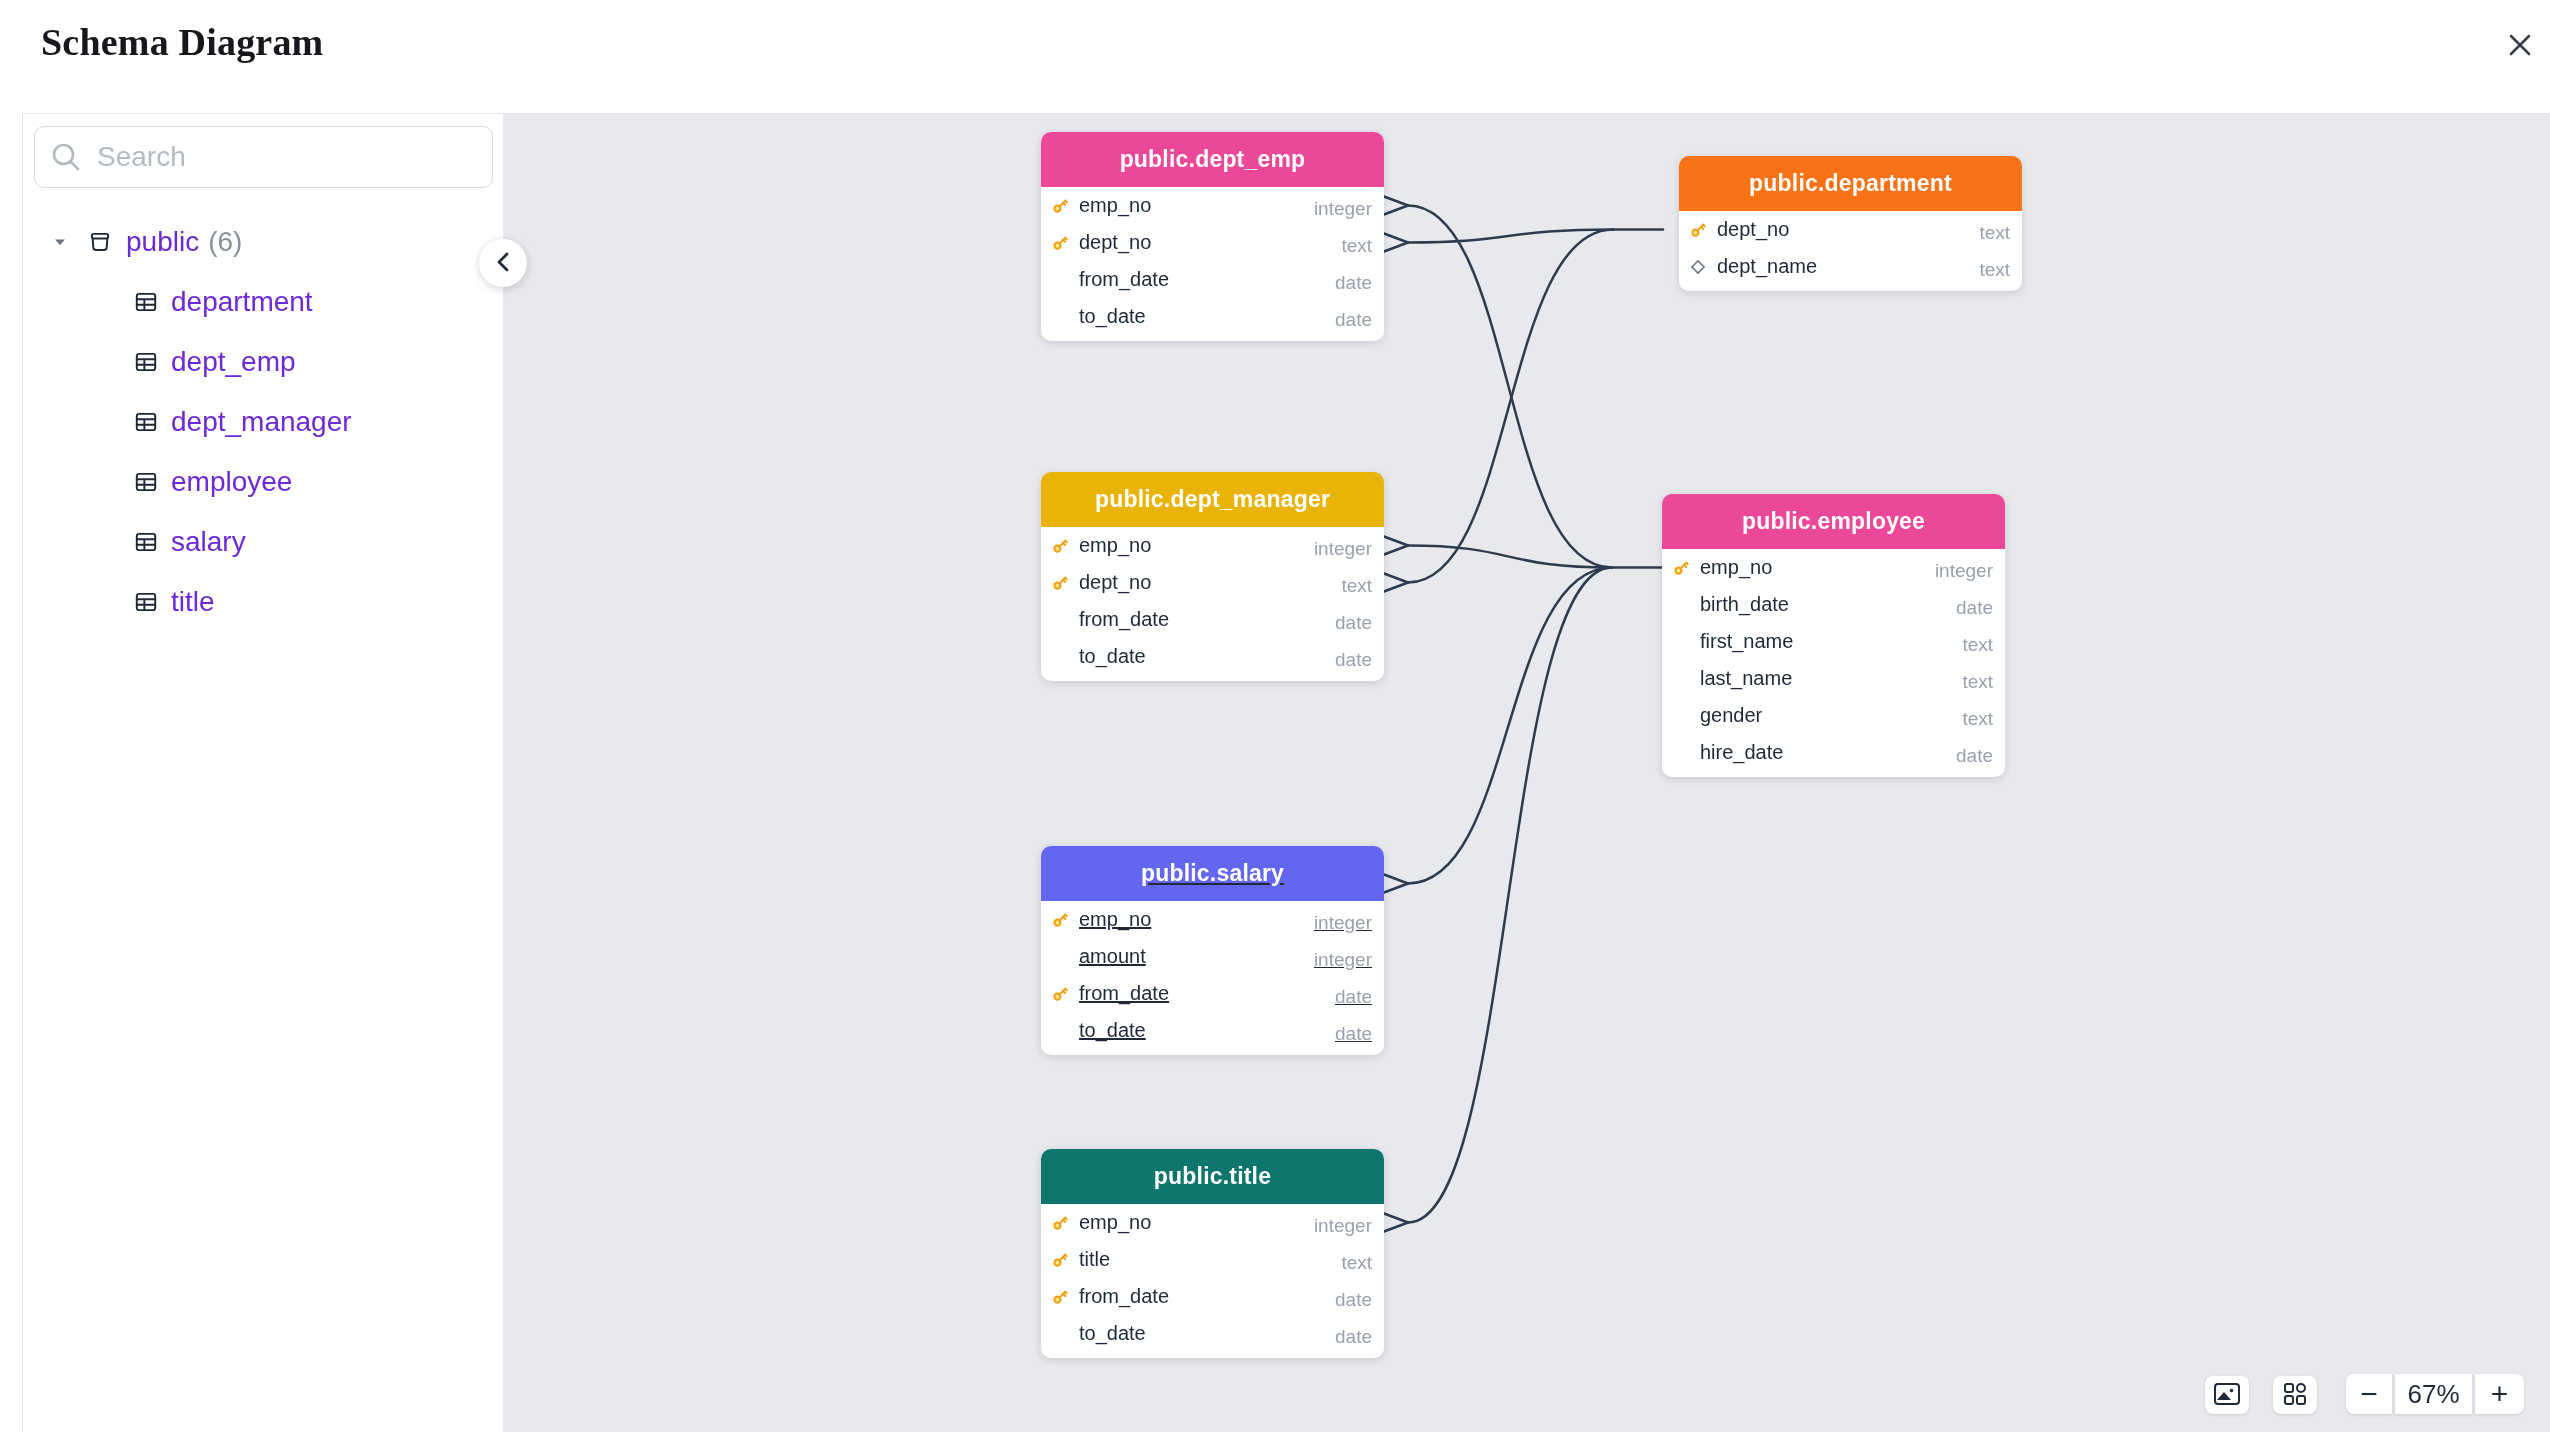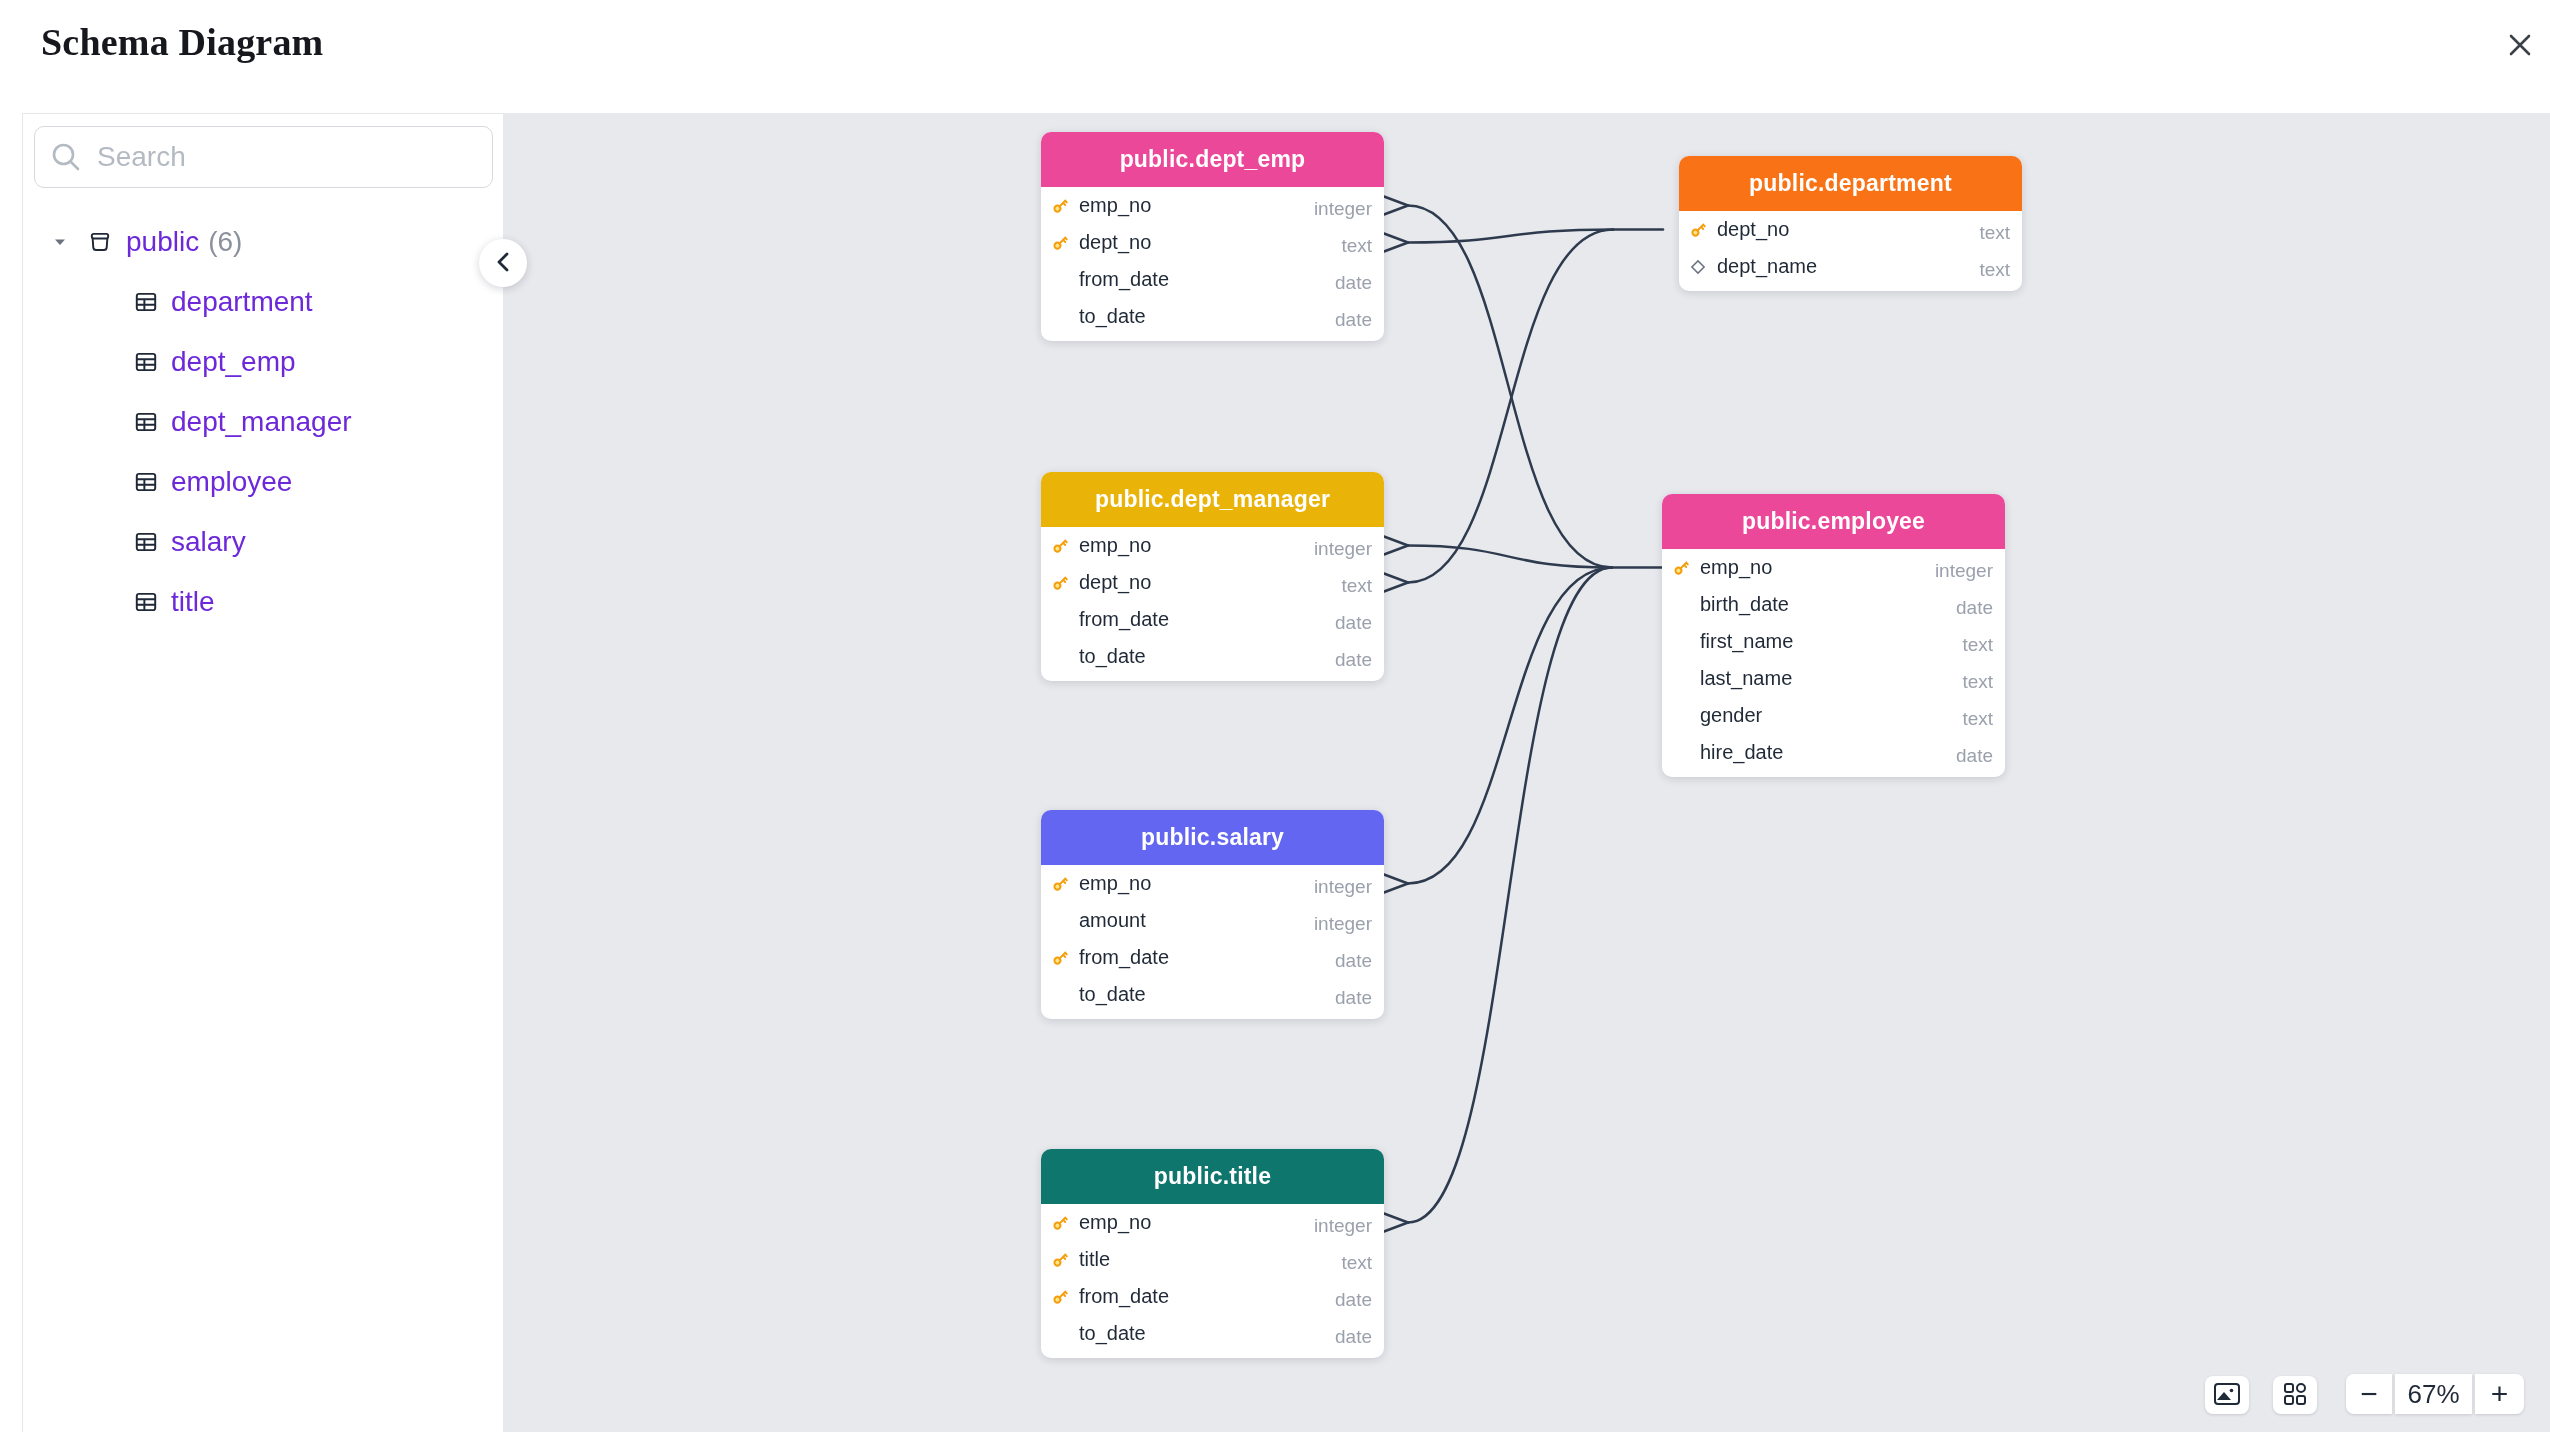--- a/index.html
+++ b/index.html
@@ -330,21 +330,21 @@
                 <span class="col-name">gender</span>
                 <span class="col-type">text</span>
               </div>
               <div class="node-row">
                 <span class="col-ico"></span>
                 <span class="col-name">hire_date</span>
                 <span class="col-type">date</span>
               </div>
             </div>
           </div>
-          <div class="node" style="left: 538px; top: 697px;">
+          <div class="node" style="left: 538px; top: 733px; text-decoration: underline;">
             <div class="node-header" style="background: rgb(99, 102, 241);">
               <span class="node-title">public.salary</span>
             </div>
             <div class="node-body">
               <div class="node-row">
                 <span class="col-ico">
                   <svg width="21" height="21" viewBox="0 0 24 24" style="transform:rotate(-45deg)">
                     <g fill="none" stroke="#f59e0b" stroke-width="2.2" stroke-linecap="round" stroke-linejoin="round">
                       <circle cx="7" cy="12" r="3.4" fill="#fde68a"></circle>
                       <path d="M10.4 12 H20 M16.2 12 v3.4 M19.6 12 v2.6"></path>

